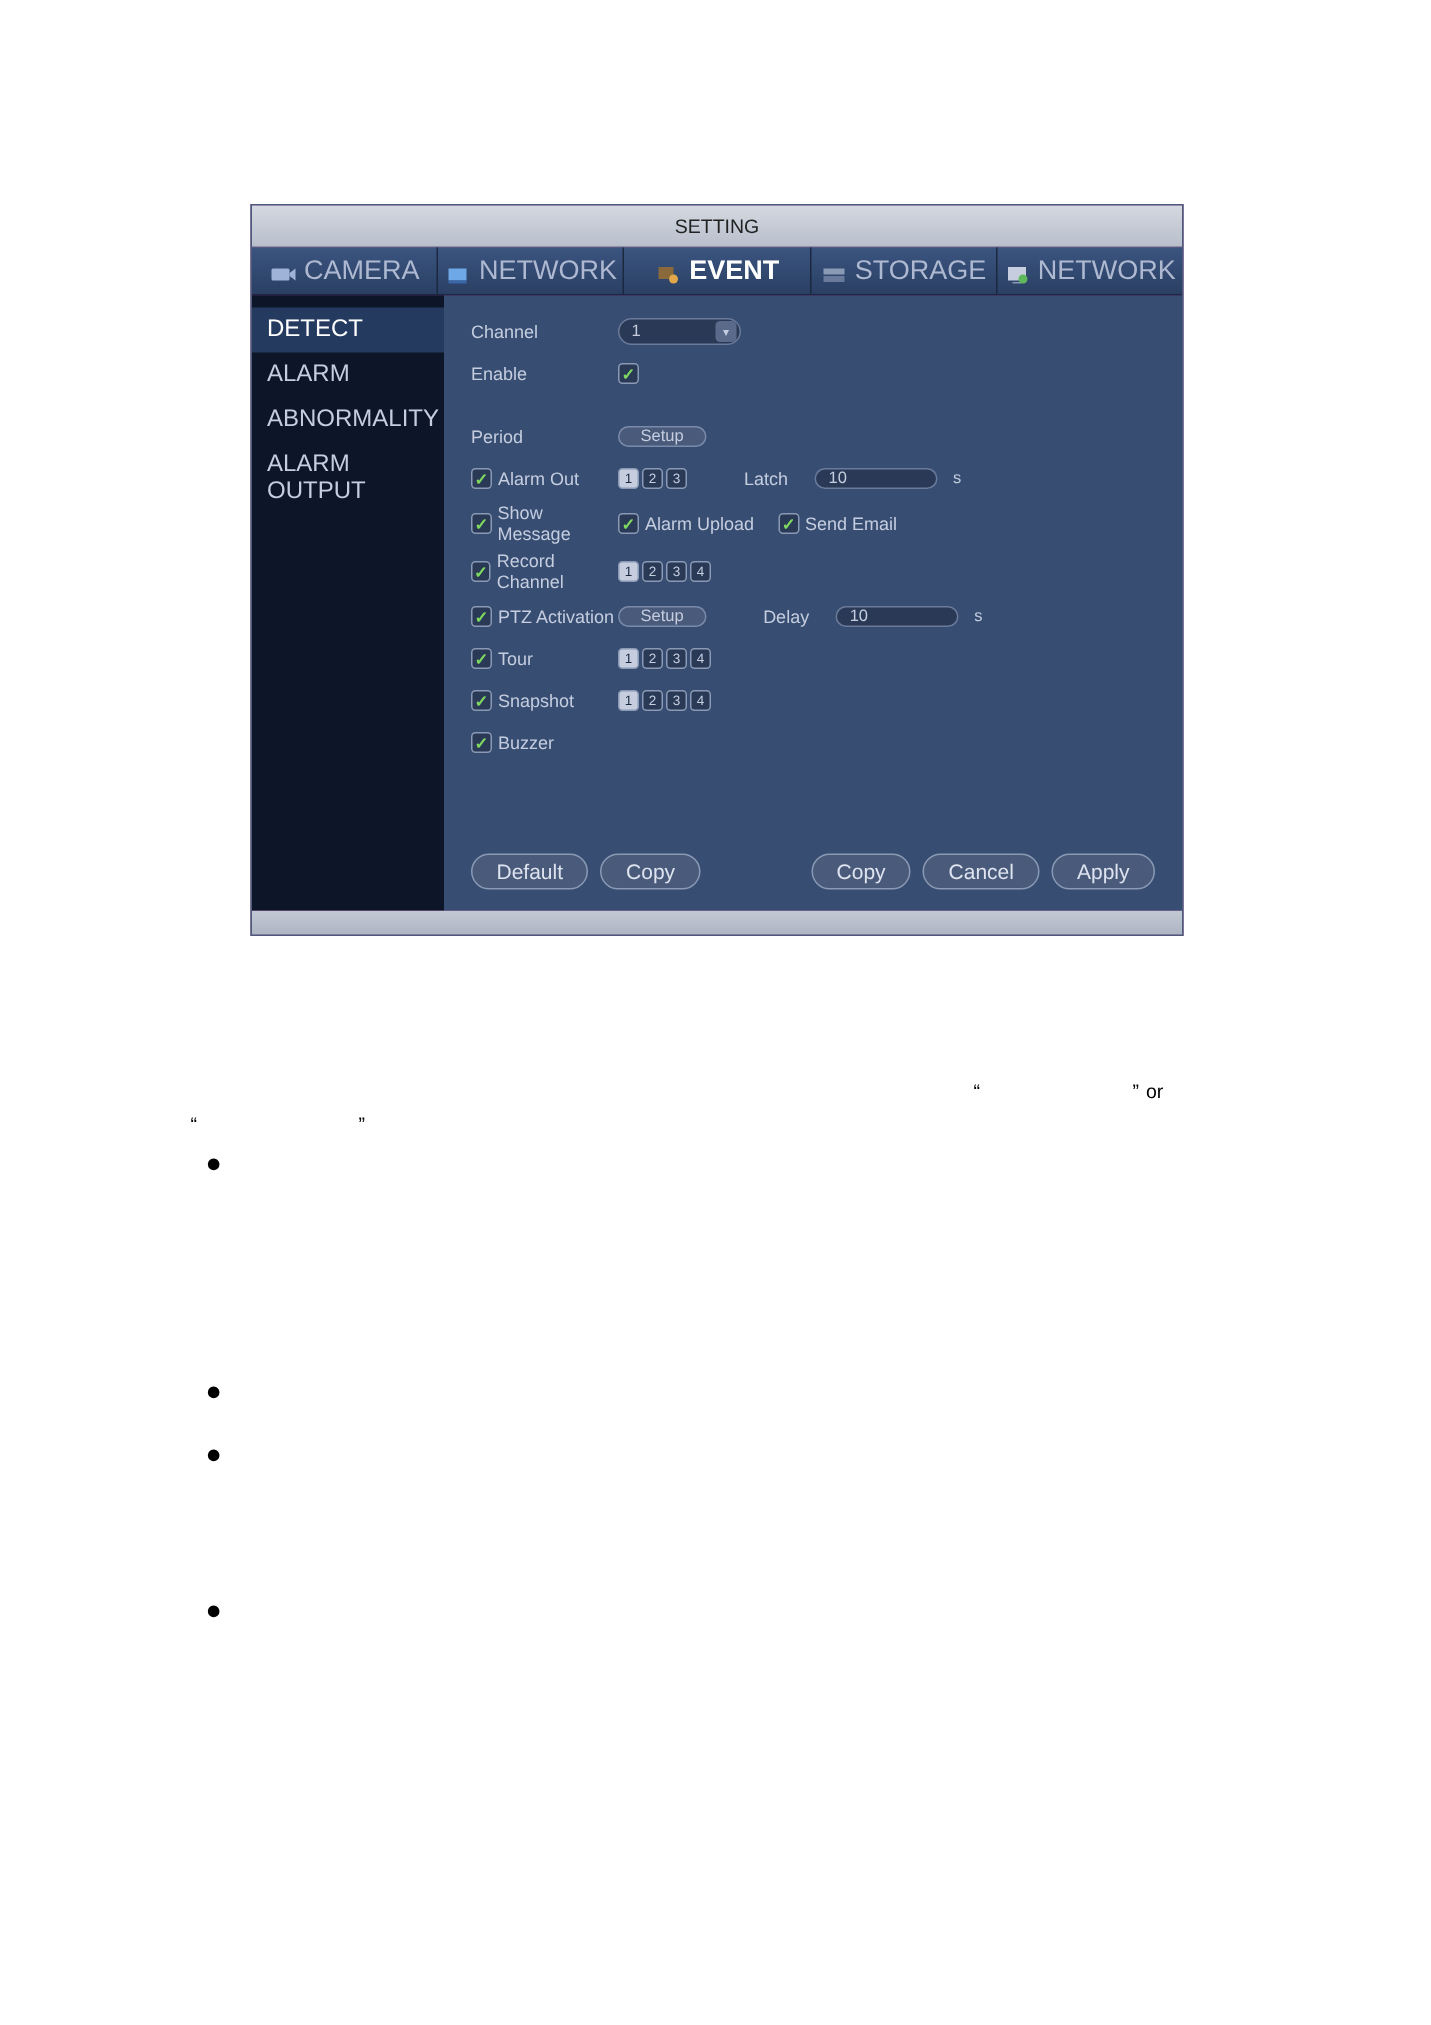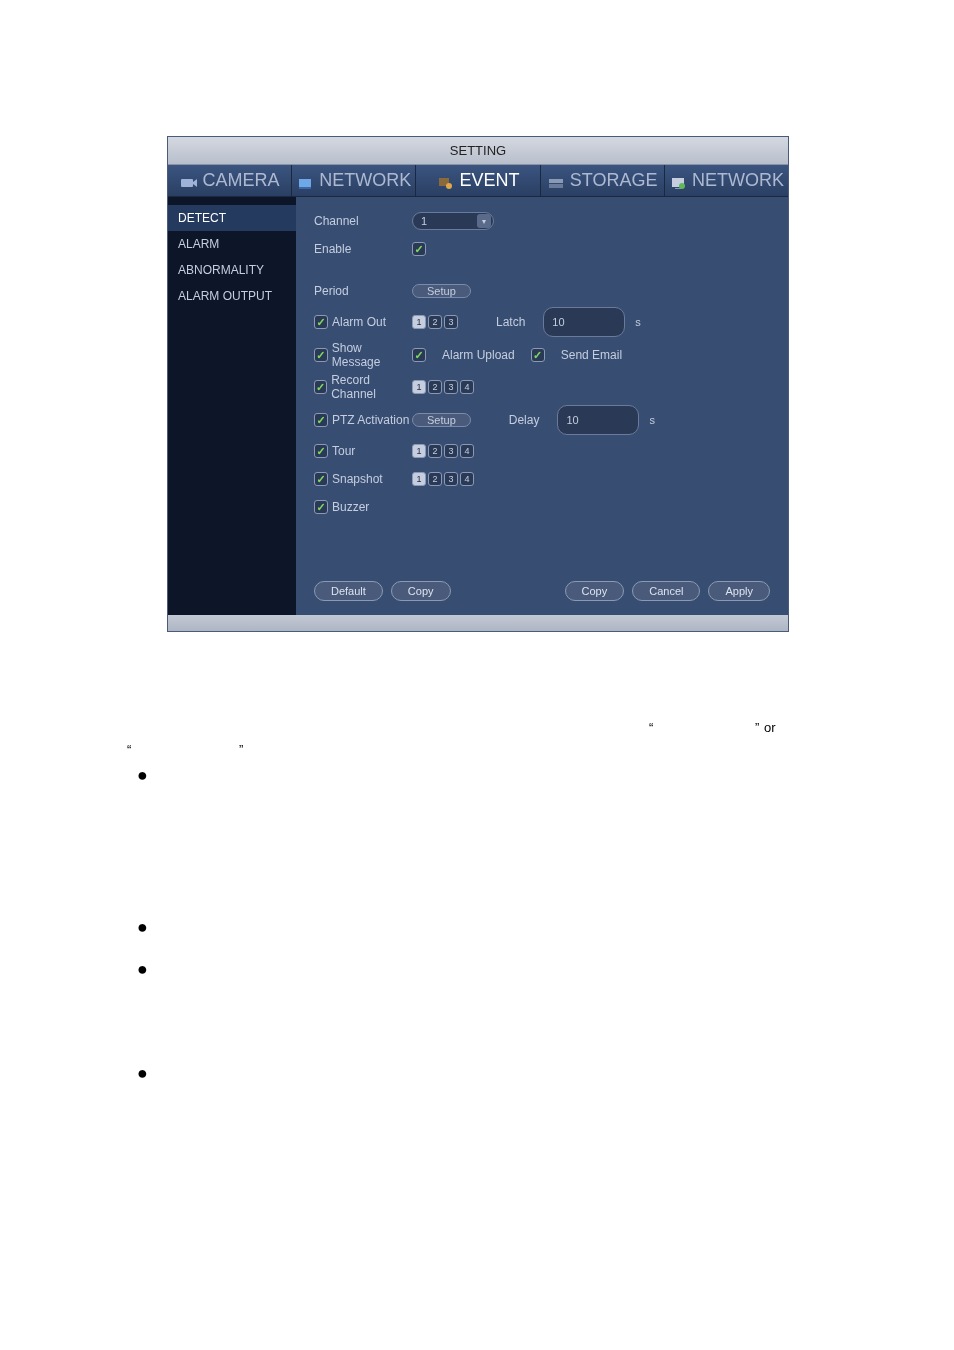--- a/index.html
+++ b/index.html
@@ -40,39 +40,39 @@
       display: flex;
       align-items: center;
       justify-content: center;
       gap: 5px;
       color: #aeb9d1;
       font-size: 18px;
       cursor: pointer;
       border-right: 1px solid #1a2840;
     }
     .tab-nav-item:last-child { border-right: none; }
-    .tab-nav-item.active { color: #fff; }
+    .tab-nav-item.active { color: #fff; font-weight: bold; }
     .nav-icon {
       width: 18px;
       height: 14px;
       display: inline-block;
     }
     .main-area {
       display: flex;
       min-height: 370px;
     }
     .sidebar {
       width: 128px;
       background: #0d1628;
       padding-top: 8px;
     }
     .sidebar-item {
       padding: 6px 10px;
       color: #c5cddf;
-      font-size: 12px;
+      font-size: 16px;
       cursor: pointer;
     }
     .sidebar-item.active {
       background: #253a5f;
       color: #fff;
     }
     .content {
       flex: 1;
       background: #374e72;
       padding: 12px 18px 14px 18px;
@@ -185,21 +185,21 @@
     .num-box.active {
       background: #c5cddf;
       color: #1a2840;
     }
     .num-group {
       display: flex;
       gap: 2px;
     }
     .text-input {
       width: 82px;
-      height: 30px;
+      height: 14px;
       background: #2a3a56;
       border: 1px solid #6a7a9a;
       border-radius: 10px;
       color: #c5cddf;
       font-size: 11px;
       padding: 0 8px;
       display: flex;
       align-items: center;
       text-align: center;
     }
@@ -211,41 +211,41 @@
       gap: 8px;
       margin-top: 10px;
     }
     .footer-buttons .right-group { margin-left: auto; display: flex; gap: 8px; }
     .footer-btn {
       padding: 3px 16px;
       background: #4a5a7a;
       border: 1px solid #8a9ab5;
       border-radius: 12px;
       color: #dde3ef;
-      font-size: 11px;
+      font-size: 14px;
       cursor: pointer;
     }
     .bottom-border {
       height: 16px;
       background: linear-gradient(to bottom, #c3c9d4, #aeb5c3);
     }
     .body-text {
       position: absolute;
       font-size: 13px;
       color: #000;
     }
     .bullet {
       position: absolute;
       font-size: 18px;
       line-height: 1;
     }
     .cb-with-label {
       display: flex;
       align-items: center;
-      gap: 16px;
+      gap: 4px;
     }
   </style>
 </head>
 <body>
 
 <div class="app-window">
   <div class="title-bar">
     <span>SETTING</span>
   </div>
 

